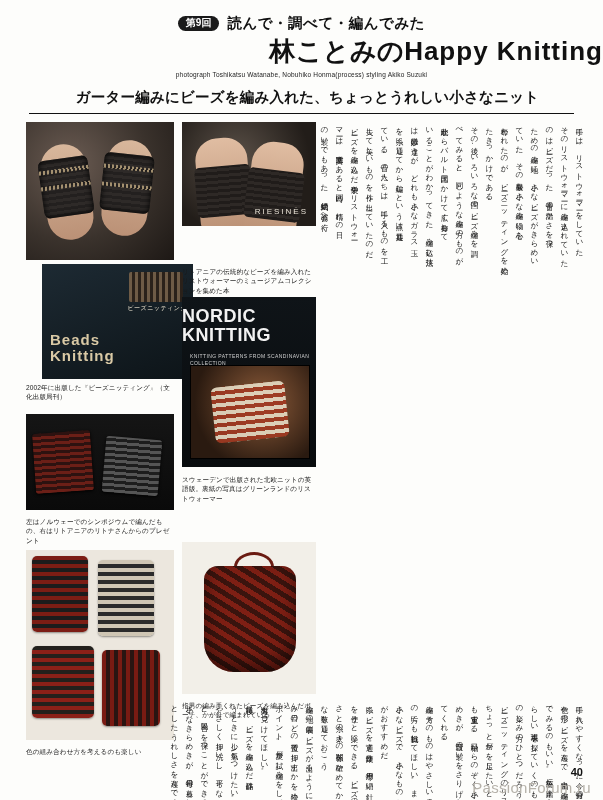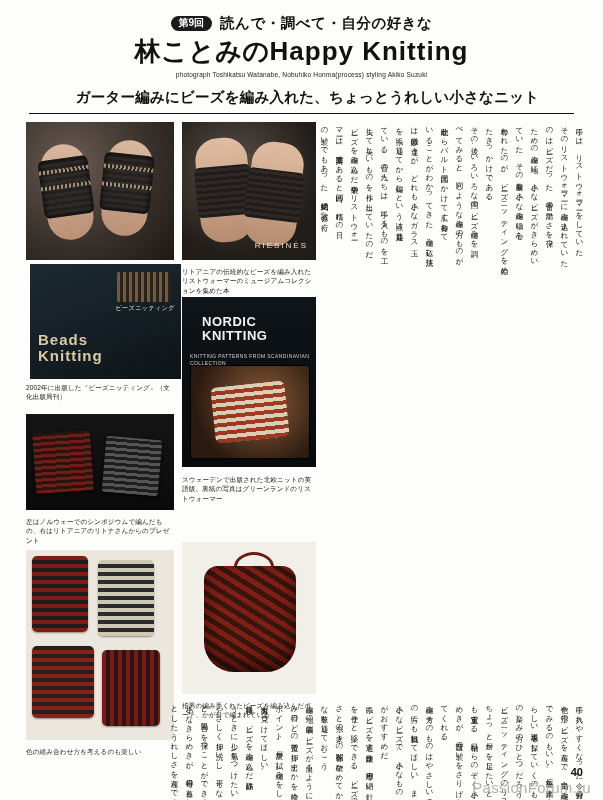--- a/index.html
+++ b/index.html
@@ -58,20 +58,21 @@
     letter-spacing: 0.5px;
   }
 
   .title-main {
     margin-top: 4px;
     font-size: 26px;
     font-weight: bold;
     color: #111;
     letter-spacing: 0.5px;
     line-height: 1.15;
+    text-align: right;
   }
   .title-main .en {
     letter-spacing: 1px;
   }
 
   .credits {
     margin-top: 4px;
     font-size: 6.5px;
     color: #222;
     letter-spacing: 0.2px;
@@ -150,21 +151,21 @@
     position: absolute;
     width: 100%;
     height: 4px;
     background: repeating-linear-gradient(90deg,#b9a37d 0 2px, transparent 2px 4px);
     opacity: .85;
   }
 
   
   .ph-book1 {
     position: absolute;
-    left: 4px;
+    left: 16px;
     top: 142px;
     width: 151px;
     height: 115px;
     background: linear-gradient(160deg,#1d2a33,#0d1418);
     color: #e7dcc8;
   }
   .ph-book1 .bk-label {
     position: absolute;
     right: 6px;
     top: 40px;
@@ -235,21 +236,21 @@
     background: repeating-linear-gradient(0deg,#8a2018 0 4px,#23201c 4px 8px); }
   .ph-mitts .m4 { width: 58px; height: 76px; left: 76px; top: 100px;
     background: repeating-linear-gradient(90deg,#7a1b13 0 4px,#2a1512 4px 8px); }
 
   
   .ph-wrist2 {
     position: absolute;
     left: 156px;
     top: 0;
     width: 134px;
-    height: 138px;
+    height: 104px;
     background: radial-gradient(circle at 40% 35%,#5b5148,#221d19 70%);
   }
   .ph-wrist2 .arm {
     position: absolute;
     width: 52px; height: 104px;
     border-radius: 22px;
     background: linear-gradient(180deg,#e0bda2,#b68c70);
   }
   .ph-wrist2 .a1 { left: 16px; top: 16px; transform: rotate(-5deg); }
   .ph-wrist2 .a2 { left: 66px; top: 20px; transform: rotate(7deg); }
@@ -272,27 +273,26 @@
     position: absolute;
     left: 156px;
     top: 175px;
     width: 134px;
     height: 170px;
     background: linear-gradient(180deg,#0f1418,#080b0d);
     color: #fff;
   }
   .ph-book2 .nk-title {
     position: absolute;
-    left: 20px; top: 10px;
-    font-size: 13px;
+    left: 0; top: 10px;
+    font-size: 18px;
     font-weight: bold;
     line-height: 1.05;
     letter-spacing: .5px;
     color: #f2f2f2;
-    margin-top: 8px;
   }
   .ph-book2 .nk-sub {
     position: absolute;
     left: 8px; top: 56px;
     font-size: 5px;
     color: #cfcfcf;
     letter-spacing: .4px;
     line-height: 1.5;
   }
   .ph-book2 .nk-photo {
@@ -407,21 +407,21 @@
   }
 </style>
 </head>
 <body>
 
 <div class="page">
 
   <div class="header">
     <div class="issue-row">
       <span class="issue-badge">第9回</span>
-      <span class="issue-sub">読んで・調べて・自分の好きな</span>
+      <span class="issue-sub">読んで・調べて・編んでみた</span>
     </div>
     <div class="title-main">
       <span>林ことみの</span><span class="en">Happy Knitting</span>
     </div>
     <div class="credits">photograph Toshikatsu Watanabe, Nobuhiko Honma(process) styling Akiko Suzuki</div>
     <div class="lede">ガーター編みにビーズを編み入れた、ちょっとうれしい小さなニット</div>
     <div class="lede-rule"></div>
   </div>
 
   <div class="body-area">

